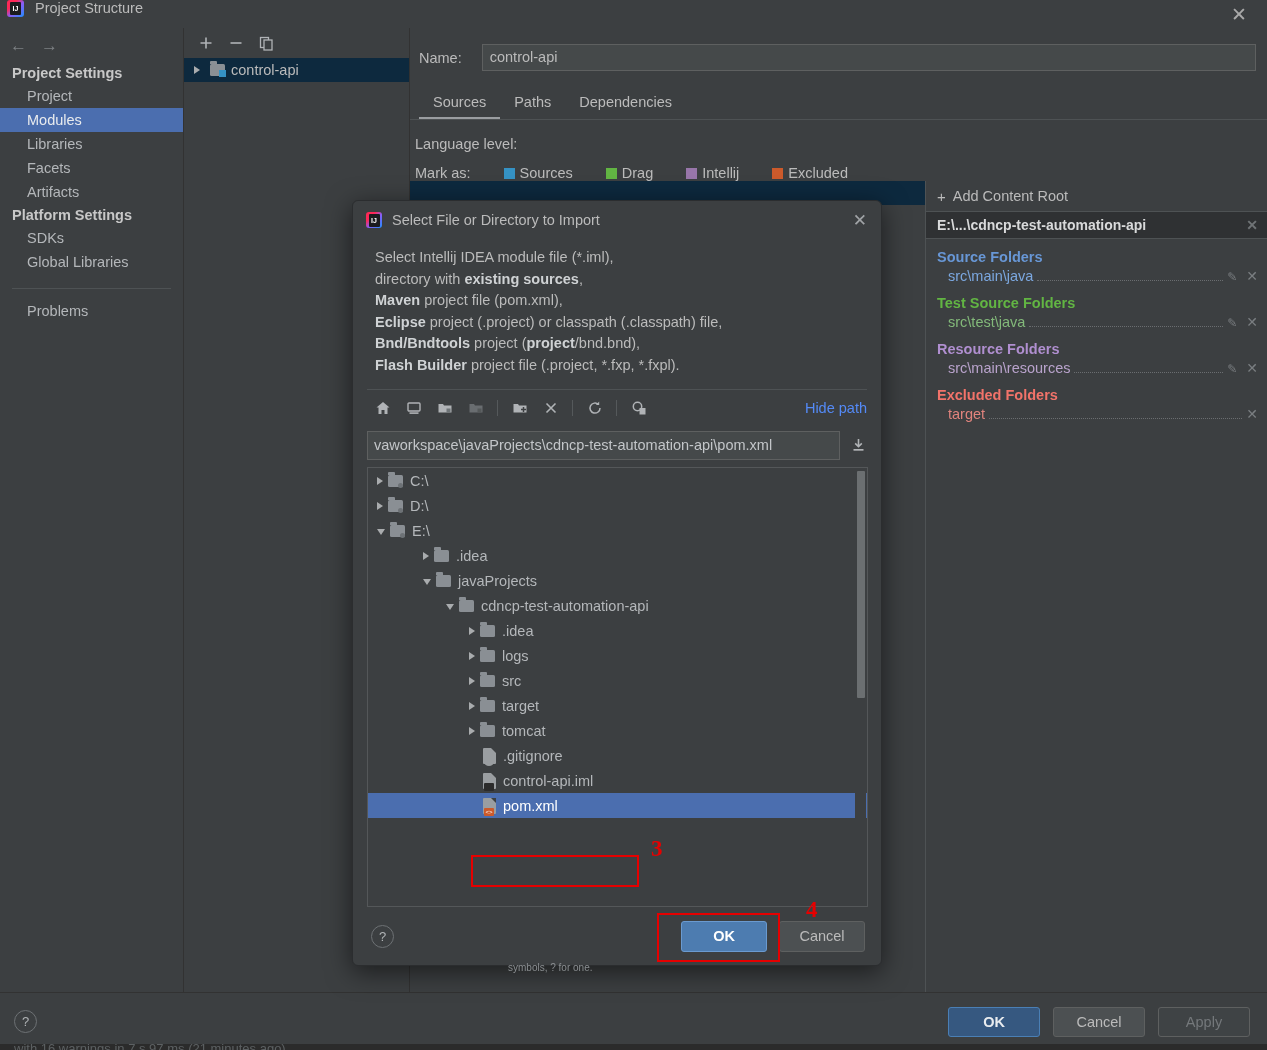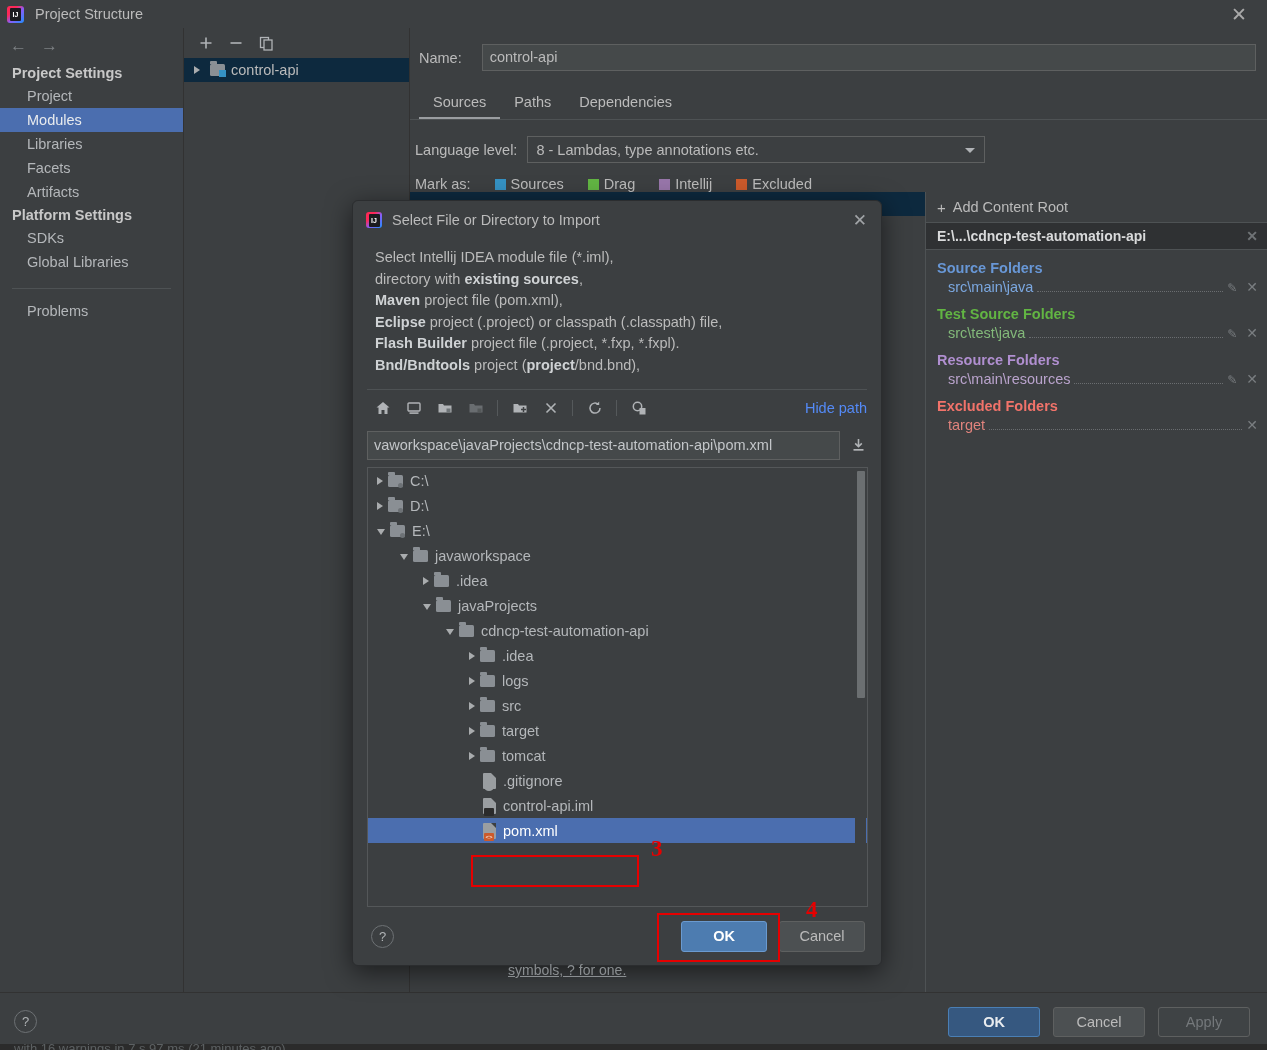--- a/index.html
+++ b/index.html
@@ -15,21 +15,21 @@
   .window {
     position: absolute; inset: 0;
     background: #3c3f41;
     display: flex; flex-direction: column;
   }
 
   
   .titlebar {
     height: 28px; flex: 0 0 28px;
     background: #3c3f41;
-    display: flex; align-items: center;
+    display: flex; 
     padding-left: 7px;
     position: relative;
   }
   .ij-logo {
     width: 17px; height: 17px; flex: 0 0 17px;
     border-radius: 3px;
     position: relative; overflow: hidden;
     background: linear-gradient(135deg,#fe2857 0%,#fe2857 30%,#8b5cf6 55%,#1e90ff 100%);
   }
   .ij-logo::after {
@@ -167,21 +167,21 @@
   }
   .combo .cb-arrow {
     position: absolute; right: 9px; top: 11px;
     width: 0; height: 0;
     border-left: 5px solid transparent; border-right: 5px solid transparent;
     border-top: 5px solid #b0b3b6;
   }
 
   
   .markas {
-    display: flex; align-items: flex-start; gap: 24px;
+    display: flex; align-items: flex-start; gap: 33px;
     padding: 13px 0 0 5px; font-size: 14.5px; color: #bbbbbb;
     white-space: nowrap;
   }
   .markas .mk { display: flex; align-items: center; gap: 5px; }
   .swatch { width: 11px; height: 11px; display: inline-block; }
 
   
   .src-split { flex: 1 1 auto; display: flex; min-height: 0; }
   .src-left {
     flex: 1 1 auto; border-right: 1px solid #4e5254; position: relative;
@@ -439,24 +439,20 @@
       </div>
 
       <div class="tabs">
         <div class="tab active">Sources</div>
         <div class="tab">Paths</div>
         <div class="tab">Dependencies</div>
       </div>
 
       <div class="lang-row">
         <div class="lang-label">Language level:</div>
-        <div class="combo">
-          <span>8 - Lambdas, type annotations etc.</span>
-          <span class="cb-arrow"></span>
-        </div>
       </div>
 
       <div class="markas">
         <span>Mark as:</span>
         <span class="mk">
           <span class="swatch" style="background:#3592c4"></span>
           <span>Sources</span>
         </span>
         <span class="mk">
           <span class="swatch" style="background:#62b543"></span>
@@ -548,22 +544,22 @@
     <div class="ij-logo"></div>
     <div class="m-title-text">Select File or Directory to Import</div>
     <div class="m-close">✕</div>
   </div>
 
   <div class="m-desc">
     <div>Select Intellij IDEA module file (*.iml),</div>
     <div>directory with <b>existing sources</b>,</div>
     <div><b>Maven</b> project file (pom.xml),</div>
     <div><b>Eclipse</b> project (.project) or classpath (.classpath) file,</div>
+    <div><b>Bnd/Bndtools</b> project (<b>project</b>/bnd.bnd),</div>
     <div><b>Flash Builder</b> project file (.project, *.fxp, *.fxpl).</div>
-    <div><b>Bnd/Bndtools</b> project (<b>project</b>/bnd.bnd),</div>
   </div>
 
   <div class="m-toolbar">
     <div class="tbi">
       <svg width="16" height="16" viewBox="0 0 16 16">
           <path d="M8 2 1.5 7.5h2V14h3v-4h3v4h3V7.5h2z" fill="#b0b3b6"></path>
         </svg>
     </div>
     <div class="tbi">
       <svg width="16" height="16" viewBox="0 0 16 16">
@@ -636,25 +632,20 @@
       <span>D:\</span>
     </div>
 
     <div class="tree-row" style="padding-left:7px">
       <div class="tri open"></div>
       <div class="folder-ico drive"></div>
       <span>E:\</span>
     </div>
 
 
-    <div class="tree-row" style="padding-left:30px">
-      <div class="tri open"></div>
-      <div class="folder-ico"></div>
-      <span>javaworkspace</span>
-    </div>
 
     <div class="tree-row" style="padding-left:53px">
       <div class="tri"></div>
       <div class="folder-ico"></div>
       <span>.idea</span>
     </div>
 
     <div class="tree-row" style="padding-left:53px">
       <div class="tri open"></div>
       <div class="folder-ico"></div>
@@ -729,19 +720,19 @@
 
   <div class="m-bottom">
     <div class="help-circle">?</div>
     <div class="m-btns">
       <div class="m-btn primary">OK</div>
       <div class="m-btn">Cancel</div>
     </div>
   </div>
 </div>
 
-<div style="position:absolute;left:508px;top:962px;font-size:14px;color:#8a8e91;text-decoration:underline;">symbols, ? for one.</div>
+<div style="position:absolute;left:508px;top:962px;font-size:10px;color:#8a8e91;">symbols, ? for one.</div>
 
 <div class="anno-box" style="left:471px;top:855px;width:168px;height:32px;"></div>
 <div class="anno-num" style="left:651px;top:837px;">3</div>
 
 <div class="anno-box" style="left:657px;top:913px;width:123px;height:49px;"></div>
 <div class="anno-num" style="left:806px;top:898px;">4</div>
 
 </body></html>

